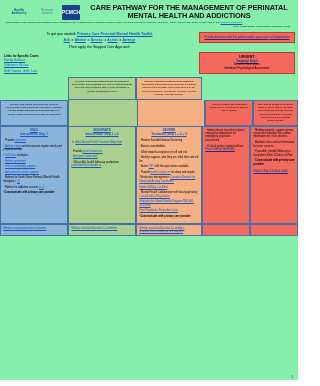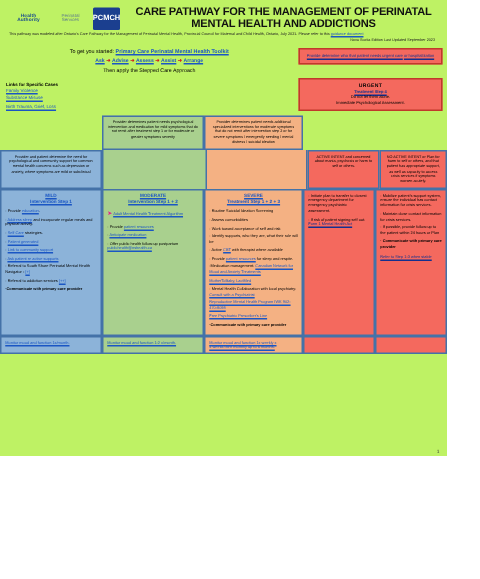--- a/index.html
+++ b/index.html
@@ -1,17 +1,17 @@
 <!DOCTYPE html>
 <html><head>
 <meta charset="utf-8">
 <style>
   html,body{margin:0;padding:0;background:#ffffff;}
   body{width:298px;height:386px;overflow:hidden;font-family:"Liberation Sans",sans-serif;color:#000;}
-  .page{position:relative;width:298px;height:304px;background:#bef264;}
+  .page{position:relative;width:298px;height:380px;background:#86efac;}
 
   
   .hdr{display:flex;align-items:center;padding:4px 4px 0 6px;gap:4px;}
   .logo{flex:0 0 auto;}
   .logo1{width:26px;height:14px;display:flex;align-items:center;justify-content:center;color:#1b4e8c;font-size:3.2px;font-weight:bold;letter-spacing:.1px;text-align:center;line-height:1.05;}
   .logo2{width:22px;height:14px;display:flex;align-items:center;justify-content:center;color:#5d7a8c;font-size:3px;text-align:center;line-height:1.05;}
   .logo3{width:18px;height:15px;background:#1b3f8f;color:#fff;display:flex;flex-direction:column;align-items:center;justify-content:center;font-size:5px;font-weight:bold;border-radius:1px;}
   .hdr-title{flex:1;text-align:center;font-size:7.4px;font-weight:bold;letter-spacing:-.15px;color:#111;line-height:1.1;}
 
   .hdr-note{font-size:2.5px;line-height:1.35;color:#222;padding:1px 8px 0 6px;}

